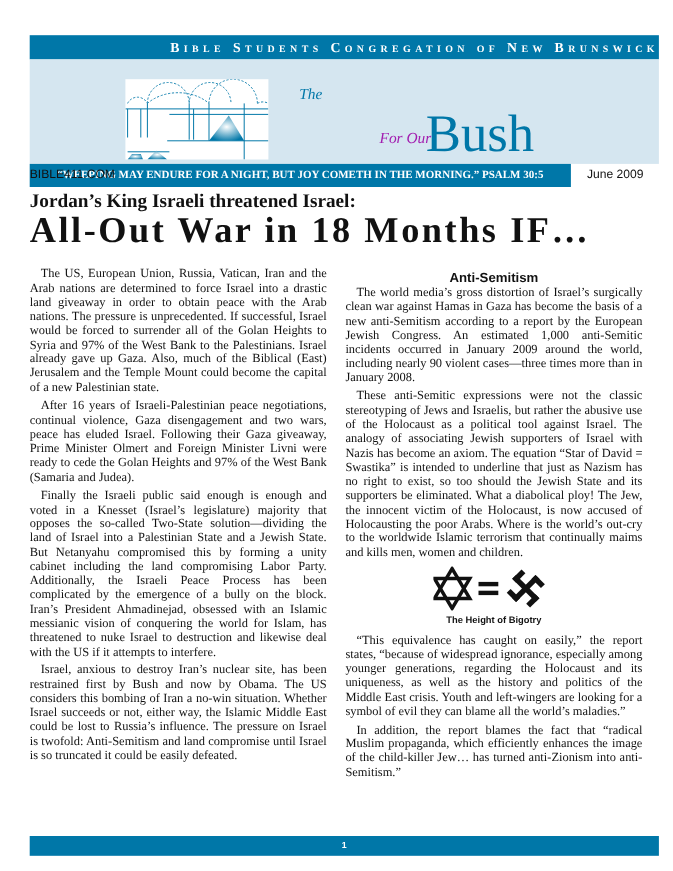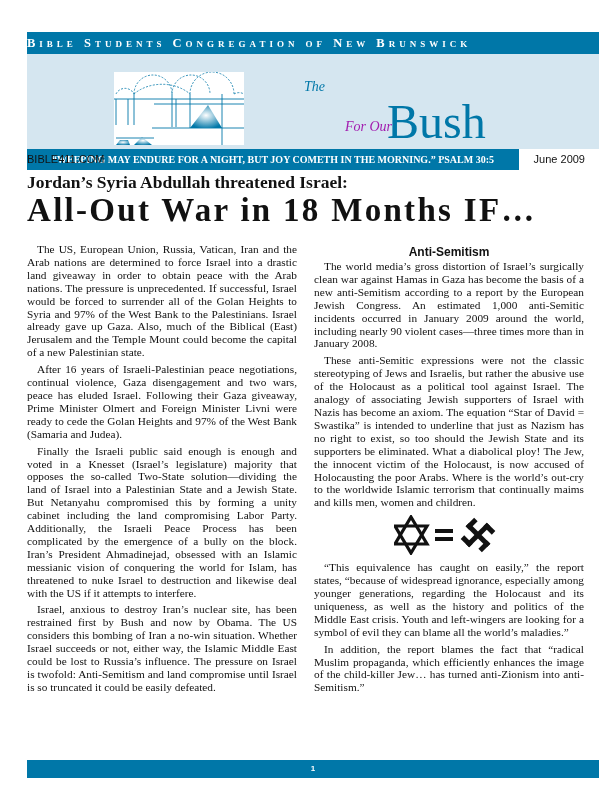--- a/index.html
+++ b/index.html
@@ -1,24 +1,24 @@
 <!DOCTYPE html>
 <html><head>
 <meta charset="utf-8">
 <style>
   html, body { margin:0; padding:0; background:#ffffff; }
   body { width:612px; height:792px; position:relative; overflow:hidden; font-family:"Liberation Serif", serif; color:#111; }
   .masthead { position:absolute; left:27px; top:32px; width:572px; height:140px; }
-  .top-band { position:absolute; left:0; top:0; width:572px; height:22px; background:#0077a8; color:#fff; text-align:left;
+  .top-band { position:absolute; left:0; top:0; width:572px; height:22px; background:#0077a8; color:#fff; text-align:right;
     font-family:"Liberation Serif", serif; font-weight:bold; font-size:12.5px; letter-spacing:4px; line-height:22px; font-variant:small-caps; }
   .mid-band { position:absolute; left:0; top:22px; width:572px; height:95px; background:#d5e6f0; }
   .bottom-band { position:absolute; left:0; top:117px; width:492px; height:21px; background:#0077a8; color:#fff; text-align:center;
     font-family:Liberation Serif, serif; font-weight:bold; font-size:10px; line-height:21px; }
   .logo-art { position:absolute; left:87px; top:18px; width:130px; height:73px; background:#fff; }
-  .title-the { position:absolute; left:245px; top:25px; font-family:"Liberation Serif", serif; font-style:italic; font-size:14px; color:#0077a8;margin-left:32px; }
+  .title-the { position:absolute; left:245px; top:25px; font-family:"Liberation Serif", serif; font-style:italic; font-size:14px; color:#0077a8; }
   .title-bible { position:absolute; left:275px; top:6px; font-family:"Liberation Serif", serif; font-size:48px; color:#0077a8; line-height:1; }
   .title-forour { position:absolute; left:318px; top:65px; font-family:"Liberation Serif", serif; font-style:italic; font-size:14px; color:#a21caf; }
   .title-times { position:absolute; left:360px; top:44px; font-family:"Liberation Serif", serif; font-size:48px; color:#0077a8; line-height:1; }
   .site { position:absolute; left:27px; top:153px; font-family:"Liberation Sans", sans-serif; font-size:11px; }
   .date { position:absolute; right:27px; top:153px; font-family:Liberation Sans, sans-serif; font-size:11px; }
   .kicker { position:absolute; left:27px; top:172px; font-family:"Liberation Serif", serif; font-weight:bold; font-size:17.5px; }
   .headline { position:absolute; left:27px; top:192px; font-family:"Liberation Serif", serif; font-weight:bold; font-size:33px; letter-spacing:2.3px; line-height:1.1; }
   .col { position:absolute; top:243px; width:270px; font-size:11.3px; line-height:12.9px; text-align:justify; }
   .col.left { left:27px; }
   .col.right { left:314px; }
@@ -73,21 +73,21 @@
     <div class="title-the">The</div>
     <div class="title-forour">For Our</div>
     <div class="title-times">Bush</div>
   </div>
   <div class="bottom-band">“WEEPING MAY ENDURE FOR A NIGHT, BUT JOY COMETH IN THE MORNING.” PSALM 30:5</div>
 </div>
 
 <div class="site">BIBLE411.COM</div>
 <div class="date">June 2009</div>
 
-<div class="kicker">Jordan’s Syria Abdullah threatened Israel:</div>
+<div class="kicker">Jordan’s King Israeli threatened Israel:</div>
 <div class="headline">All-Out War in 18 Months IF…</div>
 
 <div class="col left">
   <p>The US, European Union, Russia, Vatican, Iran and the Arab nations are determined to force Israel into a drastic land giveaway in order to obtain peace with the Arab nations. The pressure is unprecedented. If successful, Israel would be forced to surrender all of the Golan Heights to Syria and 97% of the West Bank to the Palestinians. Israel already gave up Gaza. Also, much of the Biblical (East) Jerusalem and the Temple Mount could become the capital of a new Palestinian state.</p>
   <p>After 16 years of Israeli-Palestinian peace negotiations, continual violence, Gaza disengagement and two wars, peace has eluded Israel. Following their Gaza giveaway, Prime Minister Olmert and Foreign Minister Livni were ready to cede the Golan Heights and 97% of the West Bank (Samaria and Judea).</p>
   <p>Finally the Israeli public said enough is enough and voted in a Knesset (Israel’s legislature) majority that opposes the so-called Two-State solution—dividing the land of Israel into a Palestinian State and a Jewish State. But Netanyahu compromised this by forming a unity cabinet including the land compromising Labor Party. Additionally, the Israeli Peace Process has been complicated by the emergence of a bully on the block. Iran’s President Ahmadinejad, obsessed with an Islamic messianic vision of conquering the world for Islam, has threatened to nuke Israel to destruction and likewise deal with the US if it attempts to interfere.</p>
   <p>Israel, anxious to destroy Iran’s nuclear site, has been restrained first by Bush and now by Obama. The US considers this bombing of Iran a no-win situation. Whether Israel succeeds or not, either way, the Islamic Middle East could be lost to Russia’s influence. The pressure on Israel is twofold: Anti-Semitism and land compromise until Israel is so truncated it could be easily defeated.</p>
 </div>
 
 <div class="col right">
@@ -106,20 +106,21 @@
       </g>
       <g transform="translate(84,20) rotate(45)" fill="#111">
         <rect x="-2.5" y="-15" width="5" height="30"></rect>
         <rect x="-15" y="-2.5" width="30" height="5"></rect>
         <rect x="-2.5" y="-15" width="12" height="5"></rect>
         <rect x="10" y="-2.5" width="5" height="12"></rect>
         <rect x="-9.5" y="10" width="12" height="5"></rect>
         <rect x="-15" y="-9.5" width="5" height="12"></rect>
       </g>
     </svg>
+    <div class="fig-caption">The Height of Bigotry</div>
   </div>
   <p>“This equivalence has caught on easily,” the report states, “because of widespread ignorance, especially among younger generations, regarding the Holocaust and its uniqueness, as well as the history and politics of the Middle East crisis. Youth and left-wingers are looking for a symbol of evil they can blame all the world’s maladies.”</p>
   <p>In addition, the report blames the fact that “radical Muslim propaganda, which efficiently enhances the image of the child-killer Jew… has turned anti-Zionism into anti-Semitism.”</p>
 </div>
 
 <div class="footer-band">
   <span>1</span>
 </div>
 
 </body></html>

